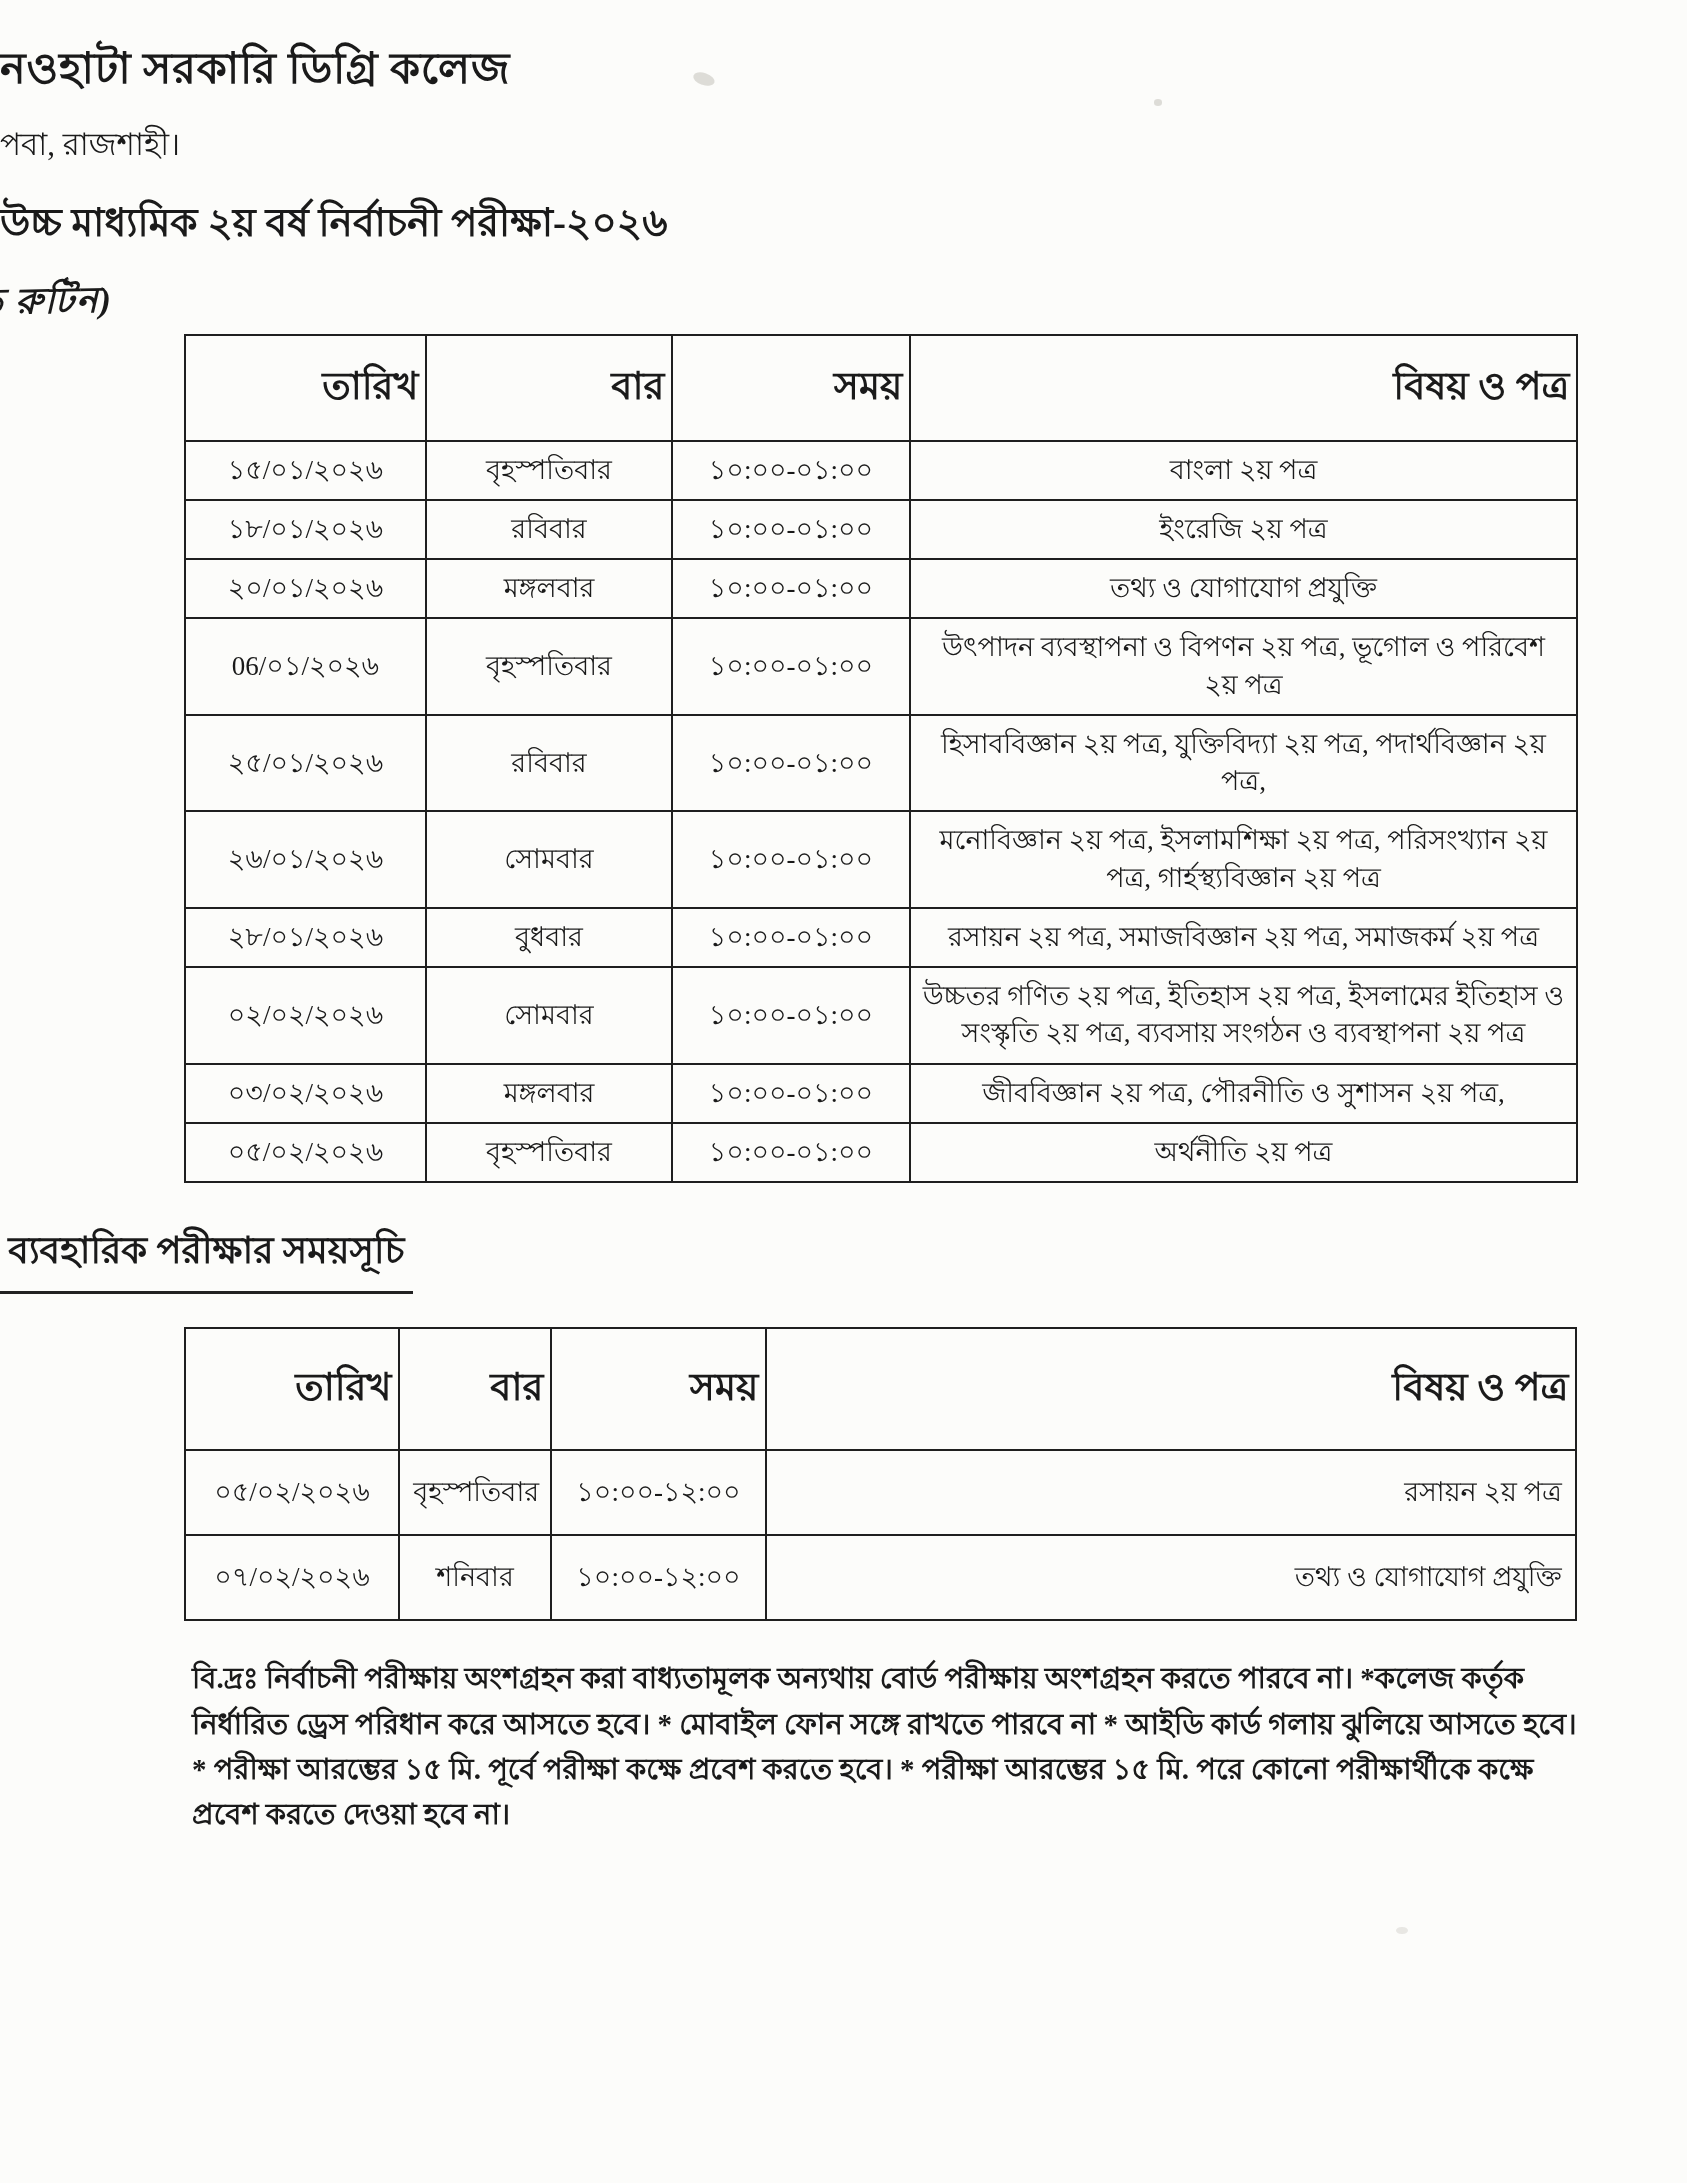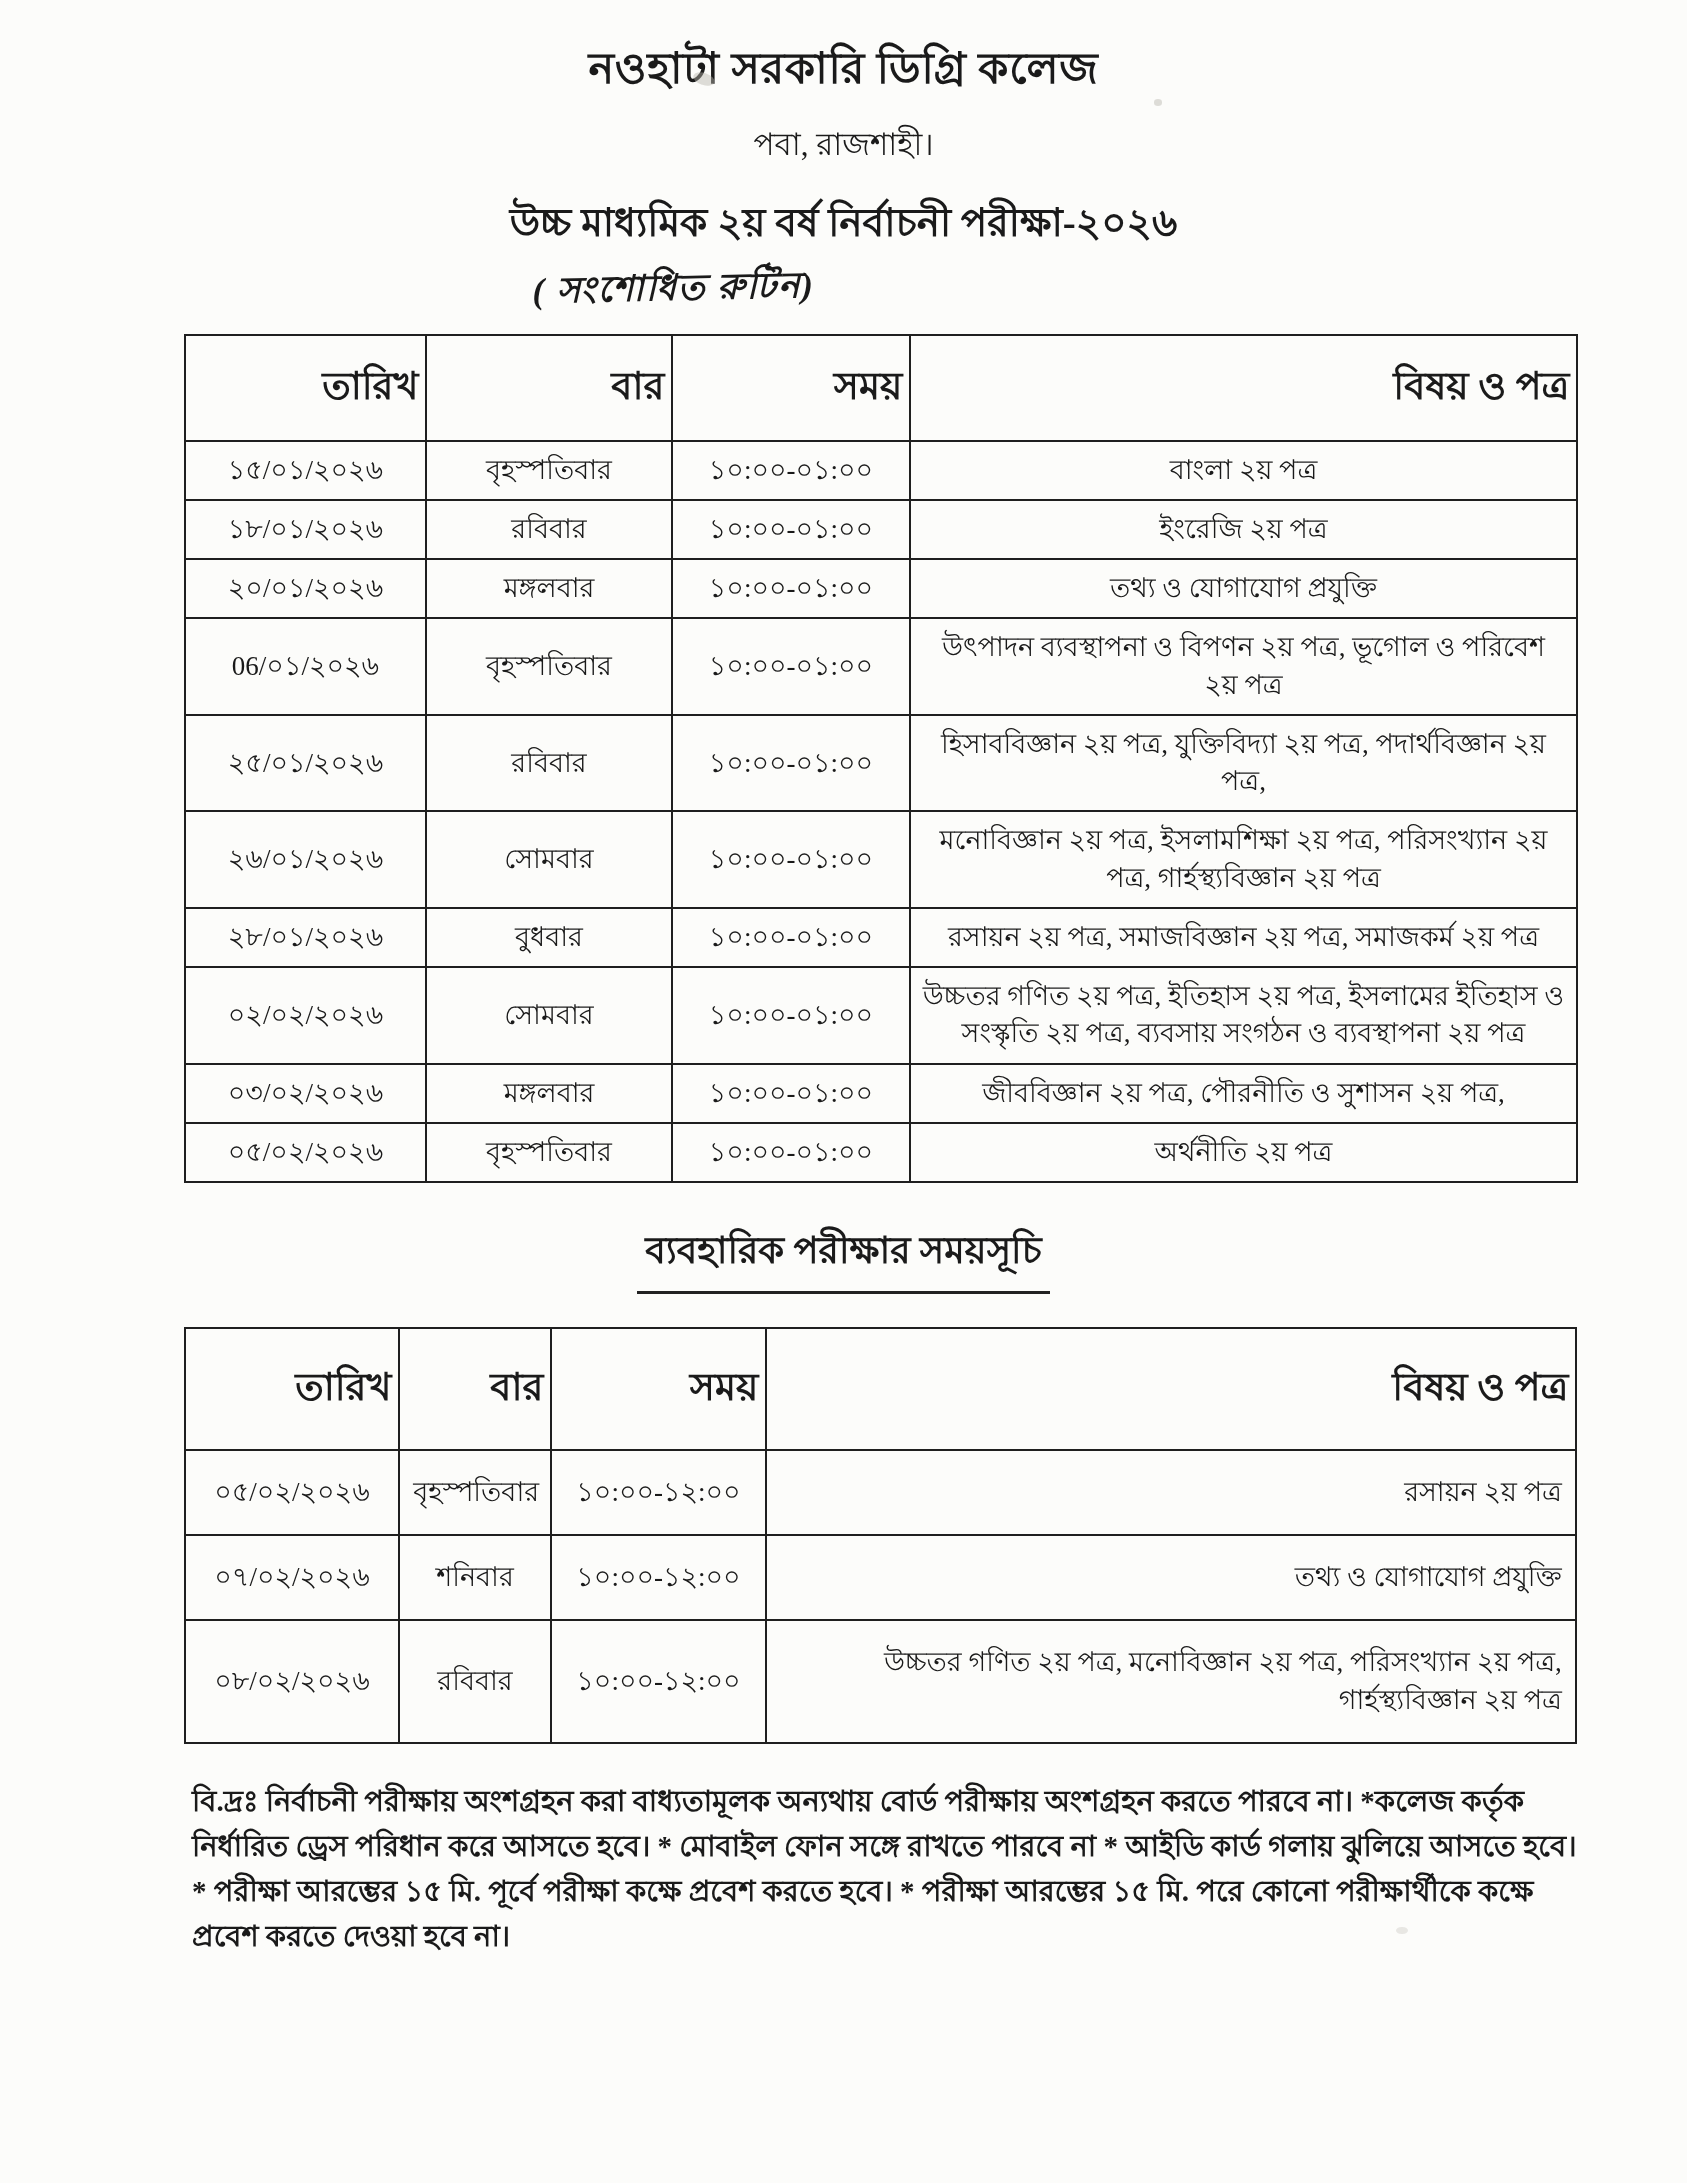--- a/index.html
+++ b/index.html
@@ -7,21 +7,21 @@
     width:1687px;height:2183px;
     background:#fcfcfa;
     color:#1a1a1a;
     font-family:"Liberation Serif","DejaVu Serif",serif;
     position:relative;
     overflow:hidden;
   }
   .page{padding-top:36px;position:relative;}
 
   
-  .hdr{text-align:center;}
+  .hdr{text-align:left;}
   .college-name{font-size:43px;font-weight:bold;letter-spacing:0.8px;}
   .address{font-size:31px;margin-top:13.2px;}
   .exam-title{font-size:39px;font-weight:bold;margin-top:20px;}
   .sect-title{font-size:37px;font-weight:bold;margin-top:20px;}
   .sect-title .u{display:inline-block;border-bottom:3.3px solid #222;padding:0 8.3px 6.6px;}
   .handwritten-note{
     font-size:36px;margin-top:3.3px;
     transform:translateX(-170px) rotate(-1.2deg);
     font-style:italic;font-weight:bold;letter-spacing:1.7px;
   }
@@ -172,26 +172,20 @@
           <td>বৃহস্পতিবার</td>
           <td>১০:০০-১২:০০</td>
           <td>রসায়ন ২য় পত্র</td>
         </tr>
         <tr>
           <td>০৭/০২/২০২৬</td>
           <td>শনিবার</td>
           <td>১০:০০-১২:০০</td>
           <td>তথ্য ও যোগাযোগ প্রযুক্তি</td>
         </tr>
-        <tr>
-          <td>০৮/০২/২০২৬</td>
-          <td>রবিবার</td>
-          <td>১০:০০-১২:০০</td>
-          <td>উচ্চতর গণিত ২য় পত্র, মনোবিজ্ঞান ২য় পত্র, পরিসংখ্যান ২য় পত্র, গার্হস্থ্যবিজ্ঞান ২য় পত্র</td>
-        </tr>
       </tbody>
   </table>
 
   <div class="notice-paragraph">বি.দ্রঃ নির্বাচনী পরীক্ষায় অংশগ্রহন করা বাধ্যতামূলক অন্যথায় বোর্ড পরীক্ষায় অংশগ্রহন করতে পারবে না। *কলেজ কর্তৃক নির্ধারিত ড্রেস পরিধান করে আসতে হবে। * মোবাইল ফোন সঙ্গে রাখতে পারবে না * আইডি কার্ড গলায় ঝুলিয়ে আসতে হবে। * পরীক্ষা আরম্ভের ১৫ মি. পূর্বে পরীক্ষা কক্ষে প্রবেশ করতে হবে। * পরীক্ষা আরম্ভের ১৫ মি. পরে কোনো পরীক্ষার্থীকে কক্ষে প্রবেশ করতে দেওয়া হবে না।</div>
 
   <div class="smudge s1"></div>
   <div class="smudge s2"></div>
   <div class="smudge s3"></div>
 </div>
 

